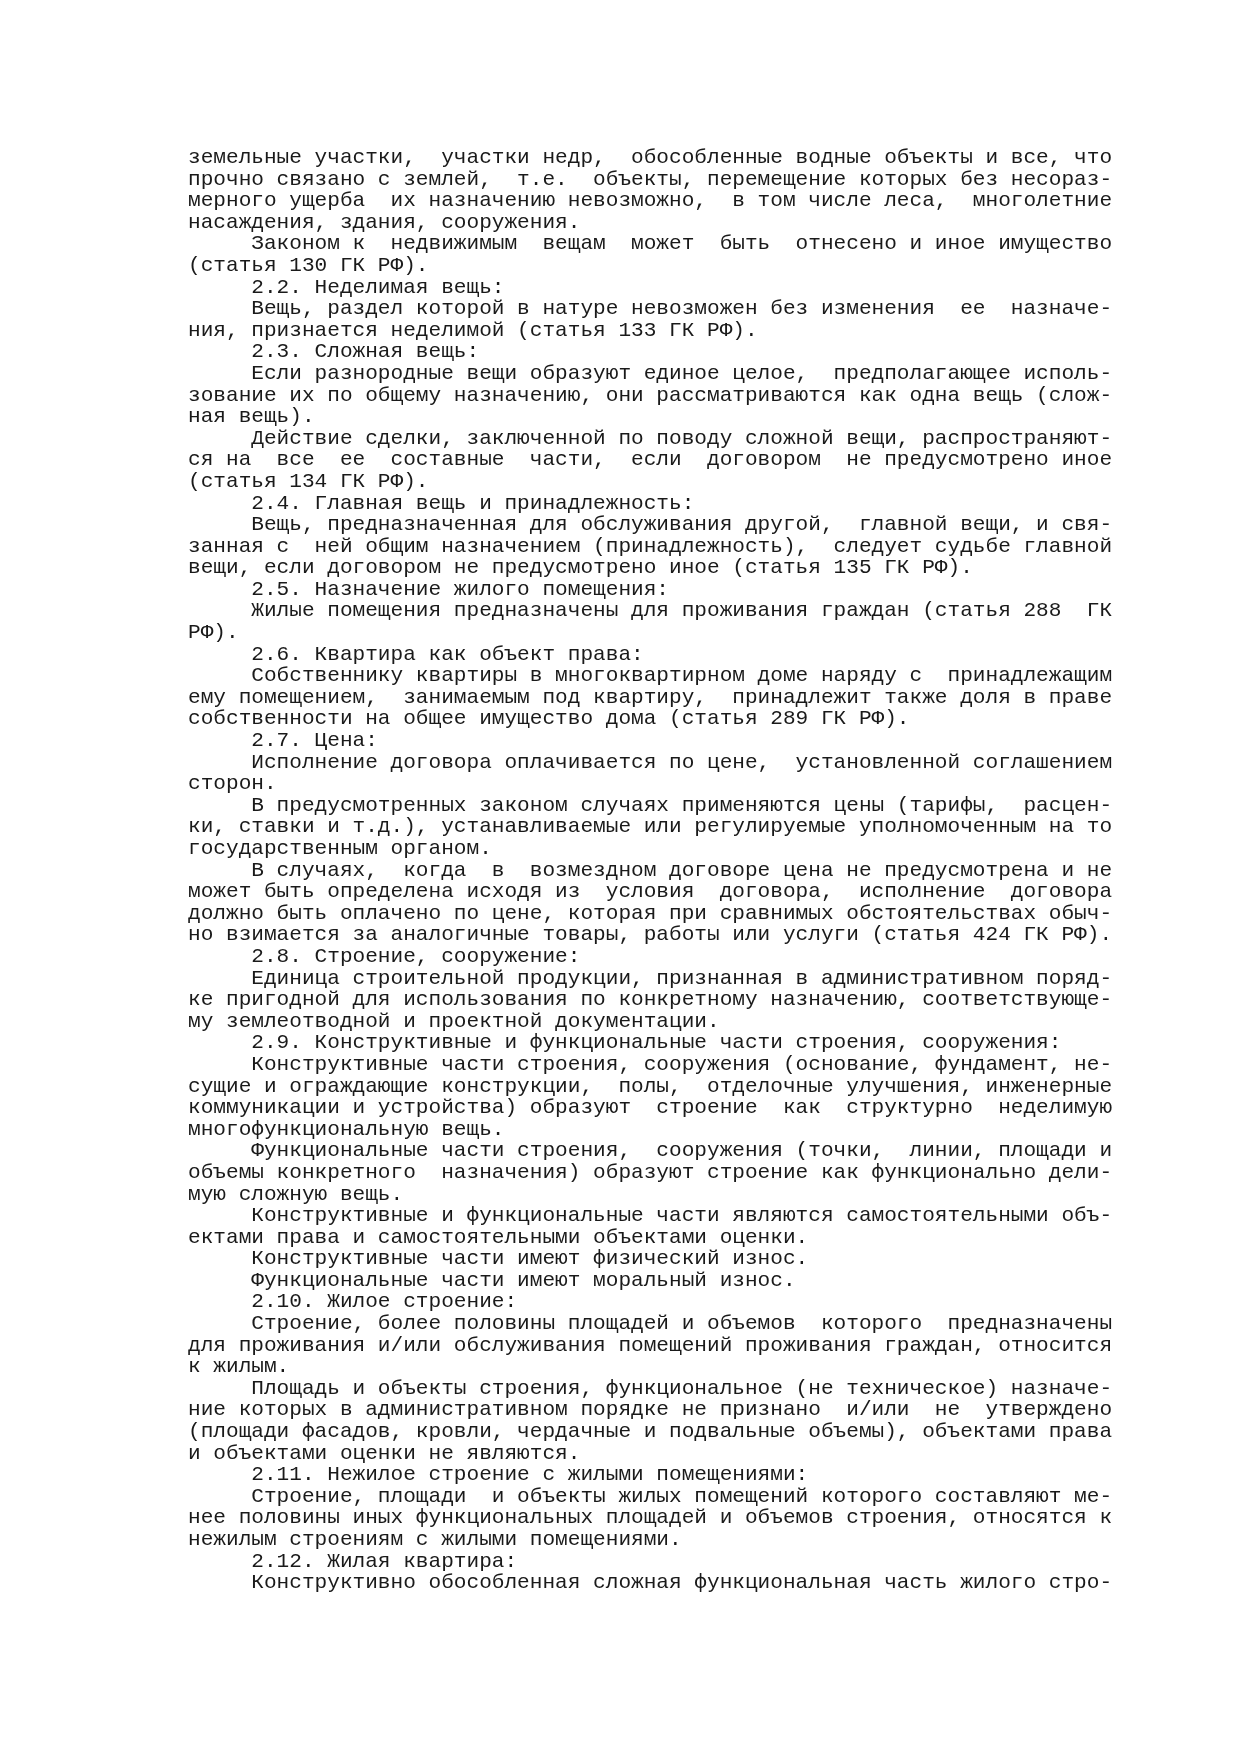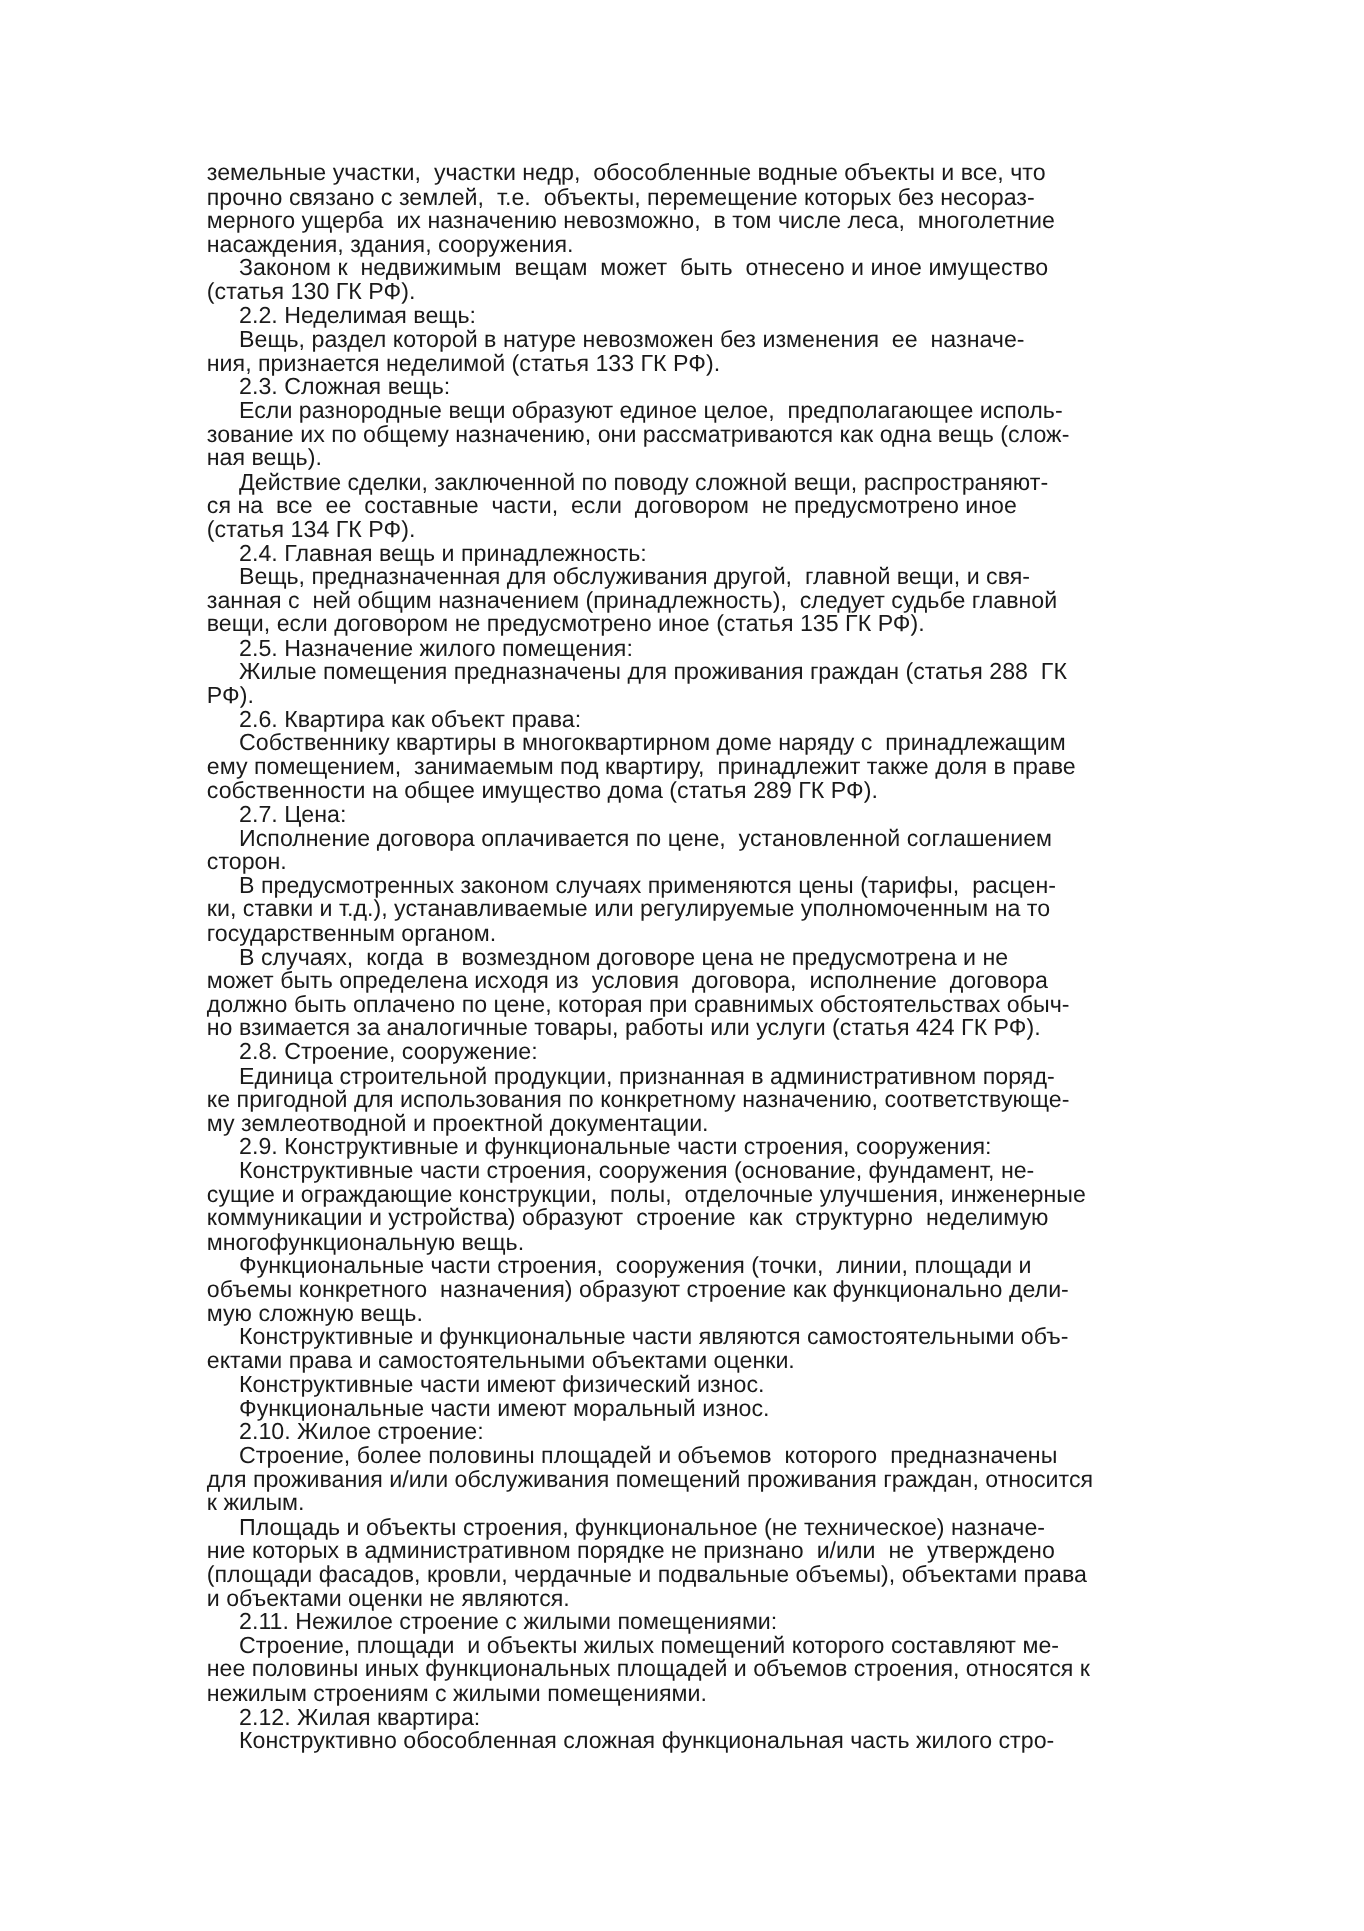--- a/index.html
+++ b/index.html
@@ -2,21 +2,21 @@
 <html><head>
 <meta charset="utf-8">
 <style>
   html, body { margin: 0; padding: 0; background: #ffffff; }
   body { width: 1240px; height: 1755px; position: relative; overflow: hidden; }
   .page {
     position: absolute;
     left: 188px;
     top: 147px;
     width: 860px;
-    font-family: Liberation Sans, sans-serif;
+    font-family: Liberation Mono, monospace;
     font-size: 21.1px;
     line-height: 21.6px;
     color: #1a1a1a;
     white-space: pre;
   }
   .line { display: block; height: 21.6px; }
 </style>
 </head>
 <body>
 

